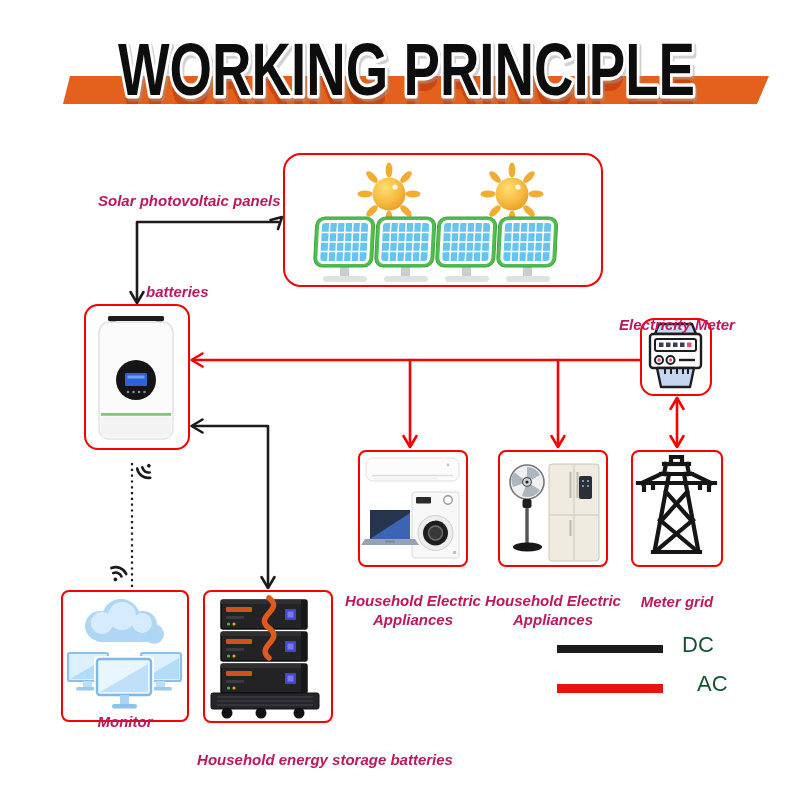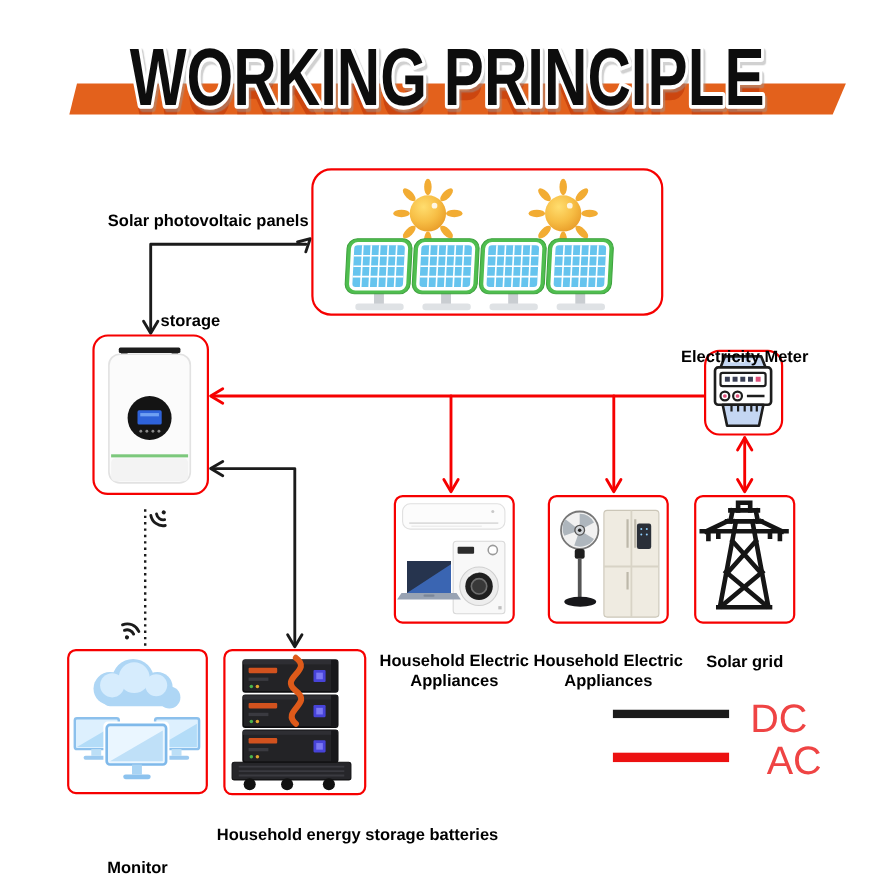--- a/index.html
+++ b/index.html
@@ -1,23 +1,23 @@
 <!DOCTYPE html>
 <html><head>
 <meta charset="utf-8">
 <style>
   html,body{margin:0;padding:0;background:#ffffff;}
   #canvas{position:relative;width:800px;height:800px;background:#ffffff;overflow:hidden;
           font-family:"Liberation Sans",sans-serif;}
   .abs{position:absolute;}
   .redbox{position:absolute;border:2.5px solid #F60000;background:#ffffff;box-sizing:border-box;}
-  .lbl{position:absolute;font-weight:bold;font-size:15px;color:#000000;white-space:nowrap;}
+  .lbl{position:absolute;font-weight:bold;font-size:15px;color:#be185d;white-space:nowrap;font-style:italic;}
   .lbl.center{transform:translateX(-50%);text-align:center;margin-top:21px;}
   .lbl .row{display:block;line-height:19px;}
-  .legend-text{position:absolute;font-size:36px;font-weight:500;color:#ef4444;}
+  .legend-text{position:absolute;font-size:22px;font-weight:500;color:#14532d;}
   svg{display:block;}
 </style>
 </head>
 <body>
 
 <div id="canvas">
 
   <svg class="abs" style="left:0;top:30px;" width="800" height="95" viewBox="0 0 800 95">
     <defs>
       <clipPath id="bannerClip">
@@ -164,21 +164,21 @@
       <rect x="39" y="67" width="22" height="13" rx="1.5" fill="#2E62D9"></rect>
       <rect x="41.5" y="69.5" width="17" height="3" fill="#6FA0F2"></rect>
       <circle cx="42" cy="86" r="1.3" fill="#8a8a8a"></circle>
         <circle cx="47.5" cy="86" r="1.3" fill="#8a8a8a"></circle>
       <circle cx="53" cy="86" r="1.3" fill="#8a8a8a"></circle>
         <circle cx="58.5" cy="86" r="1.3" fill="#8a8a8a"></circle>
       <rect x="15" y="107" width="70" height="2.8" fill="#7CC87C"></rect>
       <rect x="15" y="110.5" width="70" height="21" rx="4" fill="#F3F3F3"></rect>
     </svg>
   </div>
-  <div class="lbl" style="left:146px;top:283px;">storage</div>
+  <div class="lbl" style="left:146px;top:283px;">batteries</div>
 
   <div class="redbox" style="left:640px;top:318px;width:72px;height:78px;border-radius:14px;">
     <svg width="67" height="73" viewBox="0 0 67 73">
       <polygon points="17,4 50,4 54,14 13,14" fill="#C4D6F2" stroke="#1d1d1d" stroke-width="2.4" stroke-linejoin="round"></polygon>
       <rect x="22" y="7" width="5" height="2.4" fill="#ffffff"></rect>
         <rect x="30" y="7" width="5" height="2.4" fill="#ffffff"></rect>
         <rect x="38" y="7" width="5" height="2.4" fill="#ffffff"></rect>
       <rect x="8" y="14" width="51" height="34" rx="3" fill="#ffffff" stroke="#1d1d1d" stroke-width="2.4"></rect>
       <rect x="13" y="19" width="41" height="12" rx="2" fill="#ffffff" stroke="#1d1d1d" stroke-width="2"></rect>
       <rect x="17" y="22.5" width="4.5" height="4.5" fill="#3A3F55"></rect>
@@ -271,21 +271,21 @@
         <path d="M5,31 H82"></path>
         <path d="M11,31 V38 M76,31 V38"></path>
         <path d="M20,31 V36 M67,31 V36"></path>
         <path d="M36,22 L22,97 M51,22 L65,97"></path>
         <path d="M33,40 L58,68 M54,40 L29,68"></path>
         <path d="M27,68 L64,99 M60,68 L23,99"></path>
         <path d="M20,100 H67"></path>
       </g>
     </svg>
   </div>
-  <div class="lbl center" style="left:677px;top:572px;">Solar grid</div>
+  <div class="lbl center" style="left:677px;top:572px;">Meter grid</div>
 
   <div class="redbox" style="left:61px;top:590px;width:128px;height:132px;border-radius:8px;">
     <svg width="123" height="127" viewBox="0 0 123 127">
       <g>
         <circle cx="37" cy="34" r="15" fill="#AED6F5"></circle>
         <circle cx="58" cy="26" r="19" fill="#AED6F5"></circle>
         <circle cx="80" cy="33" r="14" fill="#AED6F5"></circle>
         <circle cx="91" cy="42" r="10" fill="#AED6F5"></circle>
         <rect x="30" y="36" width="65" height="14" rx="7" fill="#AED6F5"></rect>
         <circle cx="39" cy="31" r="11" fill="#D6ECFD"></circle>
@@ -308,21 +308,21 @@
         <g>
           <rect x="31" y="64" width="60" height="43" rx="4" fill="#ffffff"></rect>
           <rect x="34" y="67" width="54" height="36" rx="3" fill="#EAF6FF" stroke="#7FB9EA" stroke-width="2.4"></rect>
           <polygon points="37,100 85,72 85,100" fill="#BFE0F8"></polygon>
           <rect x="57" y="103" width="9" height="9" fill="#A9D4F4"></rect>
           <rect x="49" y="112" width="25" height="4.4" rx="2.2" fill="#8CC2EE"></rect>
         </g>
       </g>
     </svg>
   </div>
-  <div class="lbl center" style="left:125px;top:760px;">Monitor</div>
+  <div class="lbl center" style="left:125px;top:692px;">Monitor</div>
 
   <div class="redbox" style="left:203px;top:590px;width:130px;height:133px;border-radius:8px;">
     <svg width="125" height="128" viewBox="0 0 125 128">
       <g>
         <rect x="16" y="8" width="86" height="29" rx="2" fill="#232326" stroke="#0e0e10" stroke-width="1.5"></rect>
         <rect x="16" y="8" width="86" height="4" fill="#2E2E33"></rect>
         <rect x="96" y="8" width="6" height="29" fill="#17171a"></rect>
         <rect x="21" y="15" width="26" height="5" rx="1" fill="#D2521E"></rect>
         <rect x="21" y="24" width="18" height="3" fill="#3A3A40"></rect>
         <circle cx="23.5" cy="32" r="1.6" fill="#49B34B"></circle>

